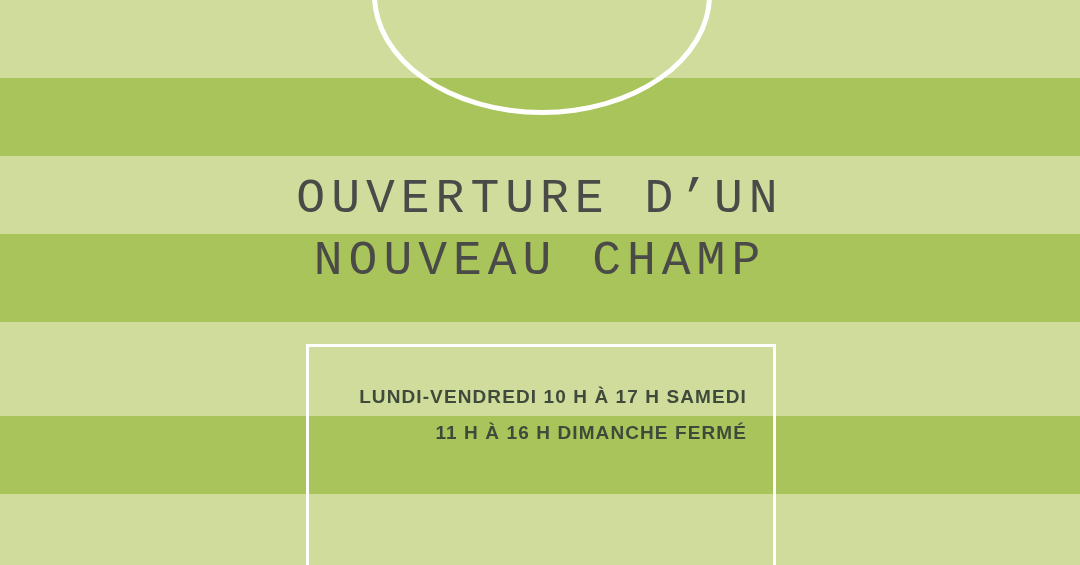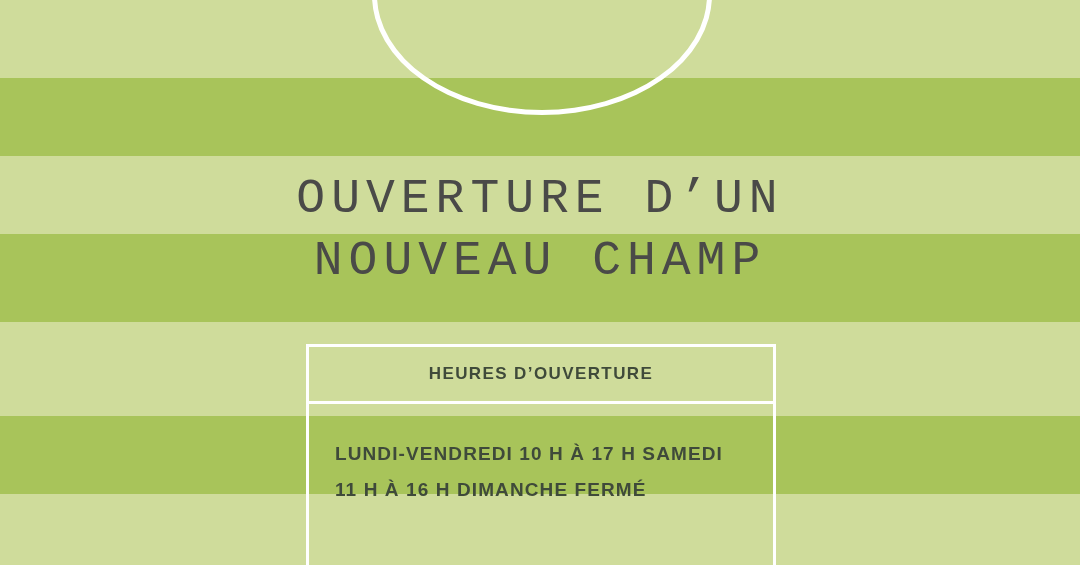--- a/index.html
+++ b/index.html
@@ -83,21 +83,21 @@
     justify-content: center;
   }
   .hours-title {
     color: #3f4a3a;
     font-size: 17px;
     font-weight: bold;
     letter-spacing: 1.4px;
   }
   .hours-body {
     padding: 32px 26px 0 26px;
-    text-align: left;
+    text-align: right;
   }
   .hours-text {
     color: #3f4a3a;
     font-size: 19px;
     font-weight: bold;
     letter-spacing: 1.1px;
     line-height: 36px;
   }
 </style>
 </head>
@@ -116,22 +116,19 @@
   </div>
 
   <div class="circle" style="left:372px; top:-125px; width:340px; height:240px;"></div>
 
   <div class="content">
 
     <div class="headline">OUVERTURE D’UN
 NOUVEAU CHAMP</div>
 
     <div class="hours-box">
-      <div class="hours-title-row">
-        <div class="hours-title">HEURES D’OUVERTURE</div>
-      </div>
       <div class="hours-body">
         <div class="hours-text">LUNDI-VENDREDI 10 H À 17 H SAMEDI 11 H À 16 H DIMANCHE FERMÉ</div>
       </div>
     </div>
 
   </div>
 </div>
 
 </body></html>

